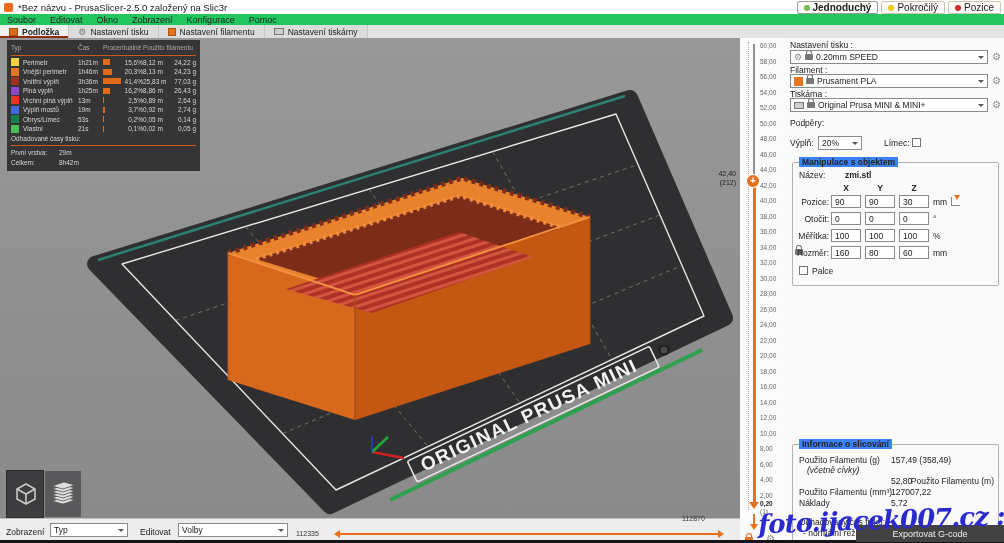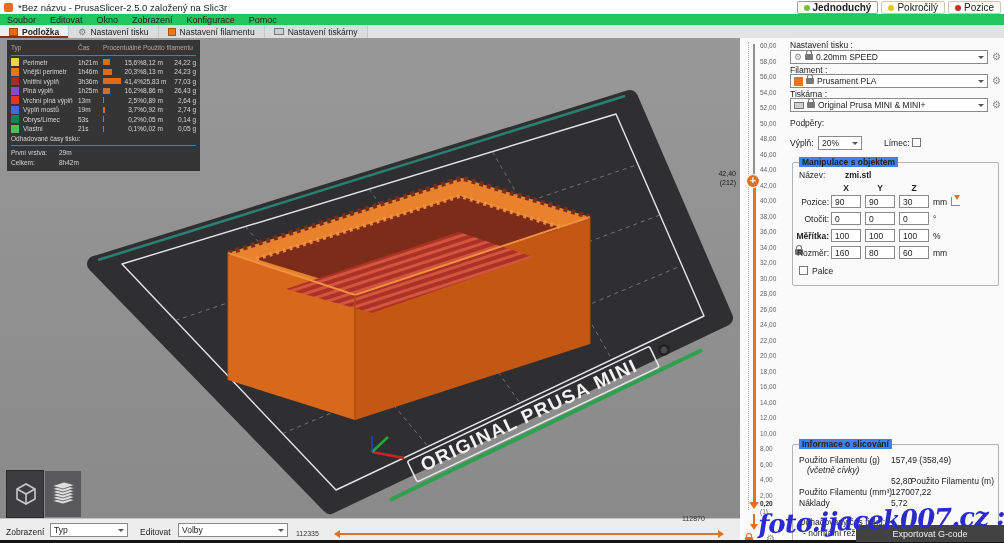--- a/index.html
+++ b/index.html
@@ -494,21 +494,21 @@
           <div class="tfield" style="left: 38px; top: 32px; width: 30px;">90</div>
           <div class="tfield" style="left: 72px; top: 32px; width: 30px;">90</div>
           <div class="tfield" style="left: 106px; top: 32px; width: 30px;">30</div>
           <span class="unit" style="left: 140px; top: 34px;">mm</span>
           <span class="droptobed" style="left: 158px; top: 34px;"></span>
           <span class="rowlabel" style="left: 0px; top: 51px;">Otočit:</span>
           <div class="tfield" style="left: 38px; top: 49px; width: 30px;">0</div>
           <div class="tfield" style="left: 72px; top: 49px; width: 30px;">0</div>
           <div class="tfield" style="left: 106px; top: 49px; width: 30px;">0</div>
           <span class="unit" style="left: 140px; top: 51px;">°</span>
-          <span class="rowlabel" style="left: 0px; top: 68px; font-weight: bold;">Měřítka:</span>
+          <span class="rowlabel" style="left: 0px; top: 68px;">Měřítka:</span>
           <span class="minilock gray" style="position: absolute; left: 2px; top: 86px;"></span>
           <div class="tfield" style="left: 38px; top: 66px; width: 30px;">100</div>
           <div class="tfield" style="left: 72px; top: 66px; width: 30px;">100</div>
           <div class="tfield" style="left: 106px; top: 66px; width: 30px;">100</div>
           <span class="unit" style="left: 140px; top: 68px;">%</span>
           <span class="rowlabel" style="left: 0px; top: 85px;">Rozměr:</span>
           <div class="tfield" style="left: 38px; top: 83px; width: 30px;">160</div>
           <div class="tfield" style="left: 72px; top: 83px; width: 30px;">80</div>
           <div class="tfield" style="left: 106px; top: 83px; width: 30px;">60</div>
           <span class="unit" style="left: 140px; top: 85px;">mm</span>

